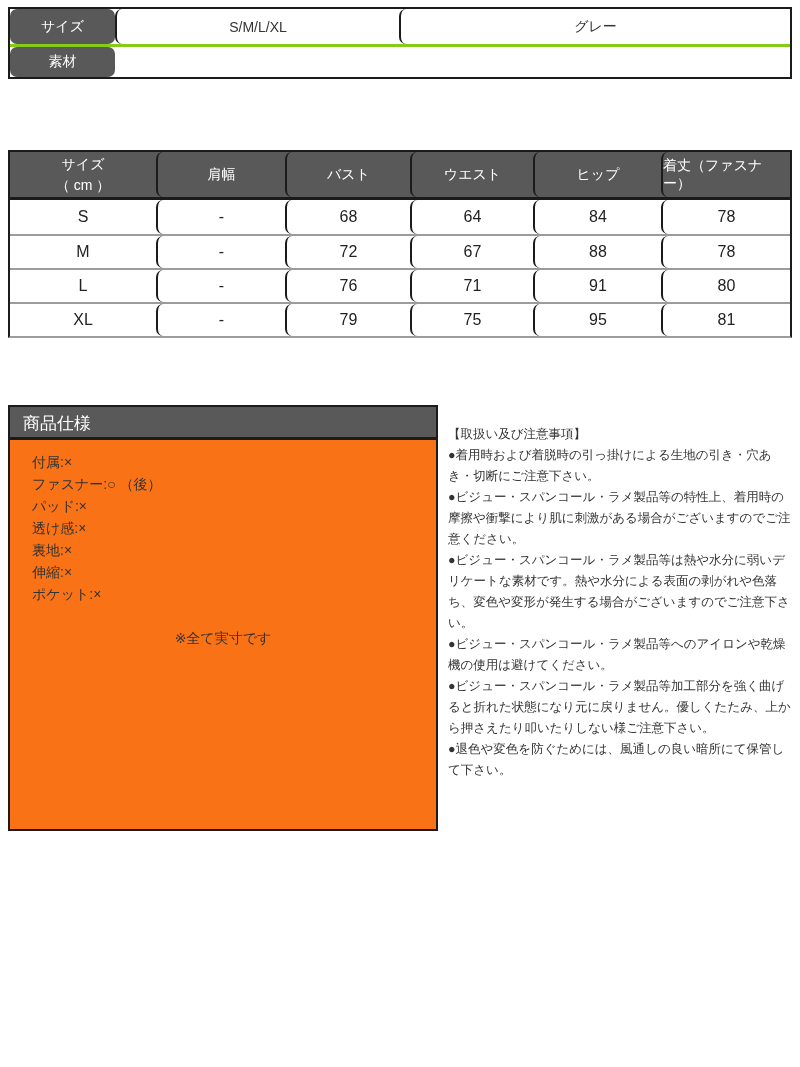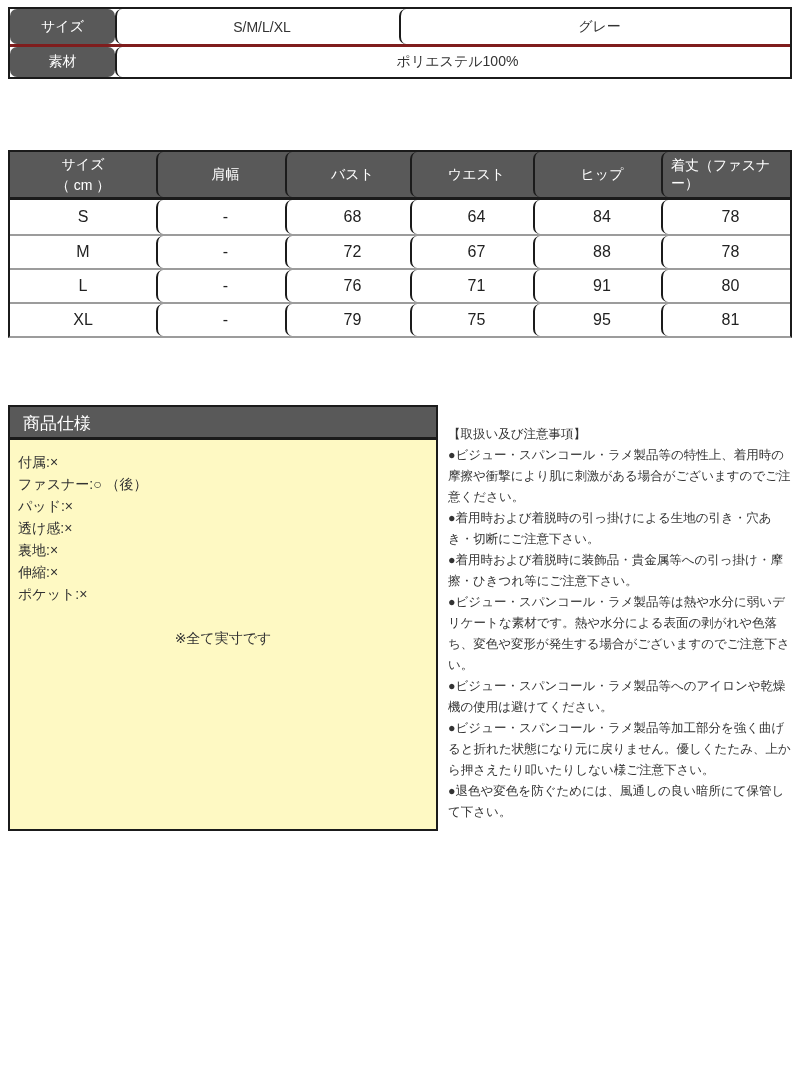--- a/index.html
+++ b/index.html
@@ -12,31 +12,31 @@
   }
   .abs { position: absolute; }
 
   
   .info-table {
     left: 8px; top: 7px; width: 784px;
     border: 2px solid #1b1b1b;
     background: #ffffff;
   }
   .it-row { display: flex; height: 35px; }
-  .it-row.second { border-top: 3px solid #7f1d1d; height: 33px; }
+  .it-row.second { border-top: 3px solid #84cc16; height: 33px; }
   .cell {
     display: flex; align-items: center; justify-content: center;
     font-size: 14px;
     border-radius: 7px;
   }
   .hcell {
     background: #595959; color: #ffffff;
   }
   .vcell { background: #ffffff; color: #333333; }
-  .bl { border-left: 2px solid #1b1b1b; padding-left: 8px; }
+  .bl { border-left: 2px solid #1b1b1b; }
   .w-label { width: 105px; flex: 0 0 105px; }
   .w-val1 { width: 284px; flex: 0 0 284px; }
   .w-rest { flex: 1 1 auto; }
 
   
   .size-chart {
     left: 8px; top: 150px; width: 784px;
     border: 2px solid #1b1b1b;
     border-bottom: 2px solid #9c9c9c;
     background: #ffffff;
@@ -55,30 +55,30 @@
   .c2 { width: 129px; flex: 0 0 129px; }
   .c3 { width: 125px; flex: 0 0 125px; }
   .c4 { width: 123px; flex: 0 0 123px; }
   .c5 { width: 128px; flex: 0 0 128px; text-align: right; }
   .c6 { flex: 1 1 auto; }
 
   
   .spec-panel {
     left: 8px; top: 405px; width: 430px; height: 426px;
     border: 2px solid #1b1b1b;
-    background: #fef9c3;
+    background: #f97316;
   }
   .spec-header {
     height: 33px;
     background: #595959; color: #ffffff;
     border-bottom: 3px solid #1b1b1b;
     font-size: 17px; line-height: 33px;
     padding-left: 13px;
   }
-  .spec-body { padding: 11px 8px; }
+  .spec-body { padding: 11px 22px; }
   .spec-item { font-size: 14px; line-height: 22px; color: #333333; }
   .spec-spacer { height: 22px; }
   .spec-note { font-size: 14px; line-height: 22px; color: #333333; text-align: center; }
 
   
   .notes {
     left: 448px; top: 424px; width: 348px;
     font-size: 12.5px; line-height: 21px; color: #333333;
   }
   .notes-heading { font-size: 12.5px; line-height: 21px; font-weight: normal; }
@@ -88,21 +88,20 @@
 <body>
 
 <div class="abs info-table">
   <div class="it-row">
     <div class="cell hcell w-label">サイズ</div>
     <div class="cell vcell w-val1 bl">S/M/L/XL</div>
     <div class="cell vcell w-rest bl">グレー</div>
   </div>
   <div class="it-row second">
     <div class="cell hcell w-label">素材</div>
-    <div class="cell vcell w-rest bl">ポリエステル100%</div>
   </div>
 </div>
 
 <div class="abs size-chart">
   <div class="sc-header">
     <div class="cell sc-h1 c1">
       <span>サイズ</span>
       <span>（ cm ）</span>
     </div>
     <div class="cell c2 bl">肩幅</div>
@@ -159,20 +158,19 @@
     <div class="spec-item">裏地:×</div>
     <div class="spec-item">伸縮:×</div>
     <div class="spec-item">ポケット:×</div>
     <div class="spec-spacer"></div>
     <div class="spec-note">※全て実寸です</div>
   </div>
 </div>
 
 <div class="abs notes">
   <div class="notes-heading">【取扱い及び注意事項】</div>
+  <p class="note-item">●着用時および着脱時の引っ掛けによる生地の引き・穴あき・切断にご注意下さい。</p>
   <p class="note-item">●ビジュー・スパンコール・ラメ製品等の特性上、着用時の摩擦や衝撃により肌に刺激がある場合がございますのでご注意ください。</p>
-  <p class="note-item">●着用時および着脱時の引っ掛けによる生地の引き・穴あき・切断にご注意下さい。</p>
-  <p class="note-item">●着用時および着脱時に装飾品・貴金属等への引っ掛け・摩擦・ひきつれ等にご注意下さい。</p>
   <p class="note-item">●ビジュー・スパンコール・ラメ製品等は熱や水分に弱いデリケートな素材です。熱や水分による表面の剥がれや色落ち、変色や変形が発生する場合がございますのでご注意下さい。</p>
   <p class="note-item">●ビジュー・スパンコール・ラメ製品等へのアイロンや乾燥機の使用は避けてください。</p>
   <p class="note-item">●ビジュー・スパンコール・ラメ製品等加工部分を強く曲げると折れた状態になり元に戻りません。優しくたたみ、上から押さえたり叩いたりしない様ご注意下さい。</p>
   <p class="note-item">●退色や変色を防ぐためには、風通しの良い暗所にて保管して下さい。</p>
 </div>
 
 </body></html>

